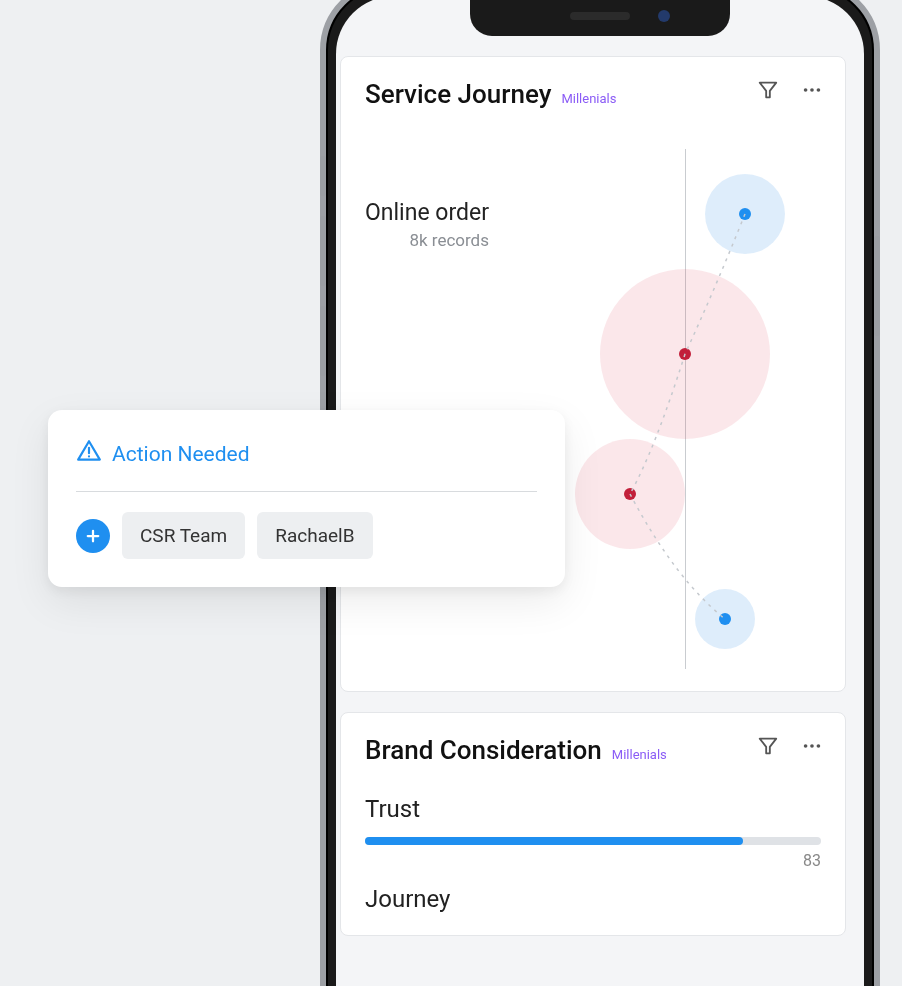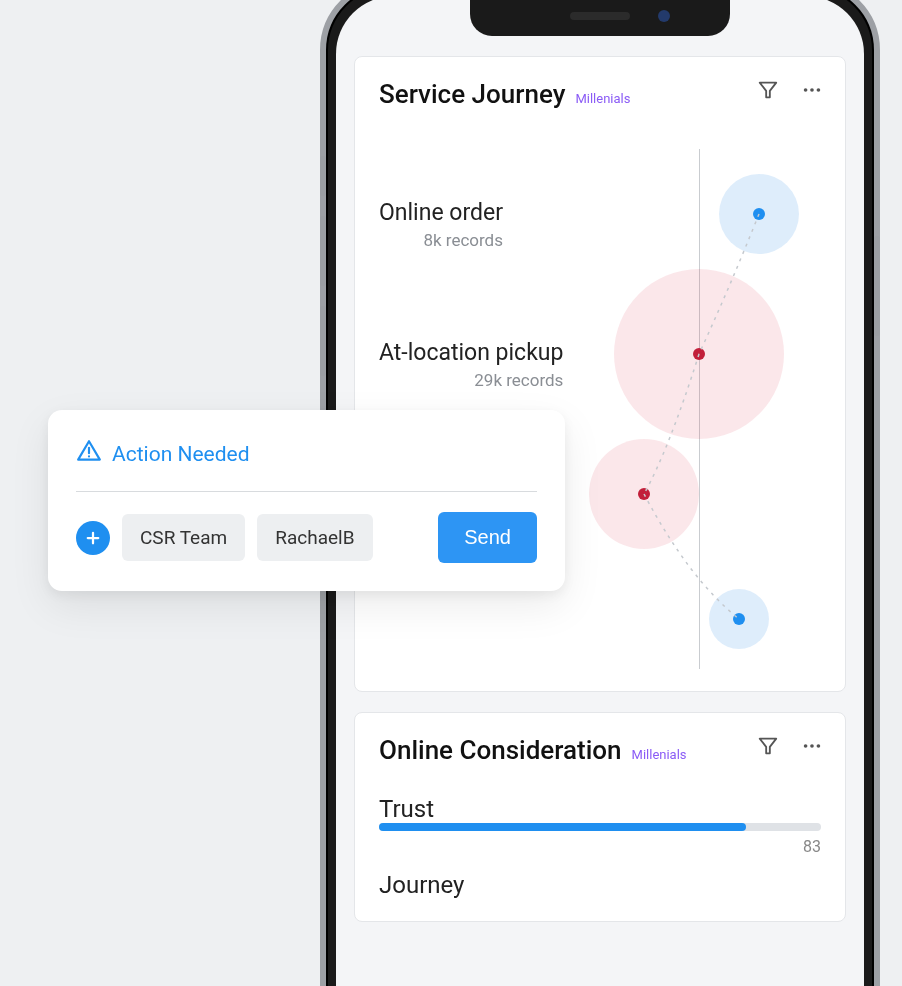--- a/index.html
+++ b/index.html
@@ -55,21 +55,21 @@
   
   .side-btn { position:absolute; background:#9b9ea3; border-radius:3px; }
   .side-btn.left1 { left:-6px; top:170px; width:6px; height:40px; }
   .side-btn.left2 { left:-6px; top:230px; width:6px; height:70px; }
   .side-btn.left3 { left:-6px; top:320px; width:6px; height:70px; }
   .side-btn.right { right:-6px; top:250px; width:6px; height:100px; }
 
   .screen-content {
     position: absolute;
     top: 60px;
-    left: 18px;
+    left: 4px;
     right: 18px;
   }
 
   .card {
     background: #fff;
     border-radius: 8px;
     border: 1px solid #e4e6e9;
     padding: 22px 24px;
     margin-bottom: 20px;
     position: relative;
@@ -121,20 +121,21 @@
     left:50%; top:50%; transform:translate(-50%,-50%);
   }
   .blue-bubble { background: rgba(70,155,235,0.18); }
   .blue-bubble .dot { background:#1f8ff0; }
   .red-bubble { background: rgba(220,60,80,0.12); }
   .red-bubble .dot { background:#c21f3a; }
 
   
   .metric-name { font-size:24px; color:#222; margin-top:30px; }
   .bar-track {
+    margin-top:14px;
     width:100%; height:8px;
     background:#dfe2e6;
     border-radius:4px;
     position:relative;
   }
   .bar-fill {
     height:100%;
     background:#1f8ff0;
     border-radius:4px;
   }
@@ -218,24 +219,20 @@
           <div class="timeline-line"></div>
 
           <div class="journey-item" style="top:50px;">
             <div class="title">Online order</div>
             <div class="sub">8k records</div>
           </div>
           <div class="bubble blue-bubble" style="width:80px;height:80px;left:340px;top:25px;">
               <span class="dot"></span>
             </div>
 
-          <div class="journey-item" style="top:190px;">
-            <div class="title">At-location pickup</div>
-            <div class="sub">29k records</div>
-          </div>
           <div class="bubble red-bubble" style="width:170px;height:170px;left:235px;top:120px;">
               <span class="dot"></span>
             </div>
 
           <div class="bubble red-bubble" style="width:110px;height:110px;left:210px;top:290px;">
               <span class="dot"></span>
             </div>
 
           <div class="bubble blue-bubble" style="width:60px;height:60px;left:330px;top:440px;">
               <span class="dot"></span>
@@ -244,21 +241,21 @@
           <svg style="position:absolute;left:0;top:0;width:100%;height:100%;pointer-events:none">
             <path d="M 380 65 Q 350 140 320 205" stroke="#c5c9ce" stroke-width="1.5" stroke-dasharray="3 5" fill="none"></path>
             <path d="M 320 205 Q 290 300 265 345" stroke="#c5c9ce" stroke-width="1.5" stroke-dasharray="3 5" fill="none"></path>
             <path d="M 265 345 Q 310 430 360 470" stroke="#c5c9ce" stroke-width="1.5" stroke-dasharray="3 5" fill="none"></path>
           </svg>
         </div>
       </div>
 
       <div class="card">
         <div class="card-header">
-          <span class="card-title">Online Consideration</span>
+          <span class="card-title">Brand Consideration</span>
           <span class="card-subtitle">Millenials</span>
         </div>
         <div class="card-actions">
           <span class="icon-btn">
             <svg width="22" height="22" viewBox="0 0 24 24" fill="none" stroke="#555" stroke-width="2" stroke-linejoin="round" stroke-linecap="round">
                 <polygon points="3 4 21 4 14 13 14 20 10 20 10 13 3 4"></polygon>
               </svg>
           </span>
           <span class="icon-btn">
             <svg width="26" height="22" viewBox="0 0 24 24" fill="#555">
@@ -300,15 +297,14 @@
   <hr class="popup-divider">
   <div class="popup-footer">
     <div class="add-btn">
       <svg width="18" height="18" viewBox="0 0 24 24" fill="none" stroke="#fff" stroke-width="3" stroke-linecap="round">
           <line x1="12" y1="5" x2="12" y2="19"></line>
           <line x1="5" y1="12" x2="19" y2="12"></line>
         </svg>
     </div>
     <div class="chip">CSR Team</div>
     <div class="chip">RachaelB</div>
-    <button class="send-btn">Send</button>
   </div>
 </div>
 
 </body></html>

